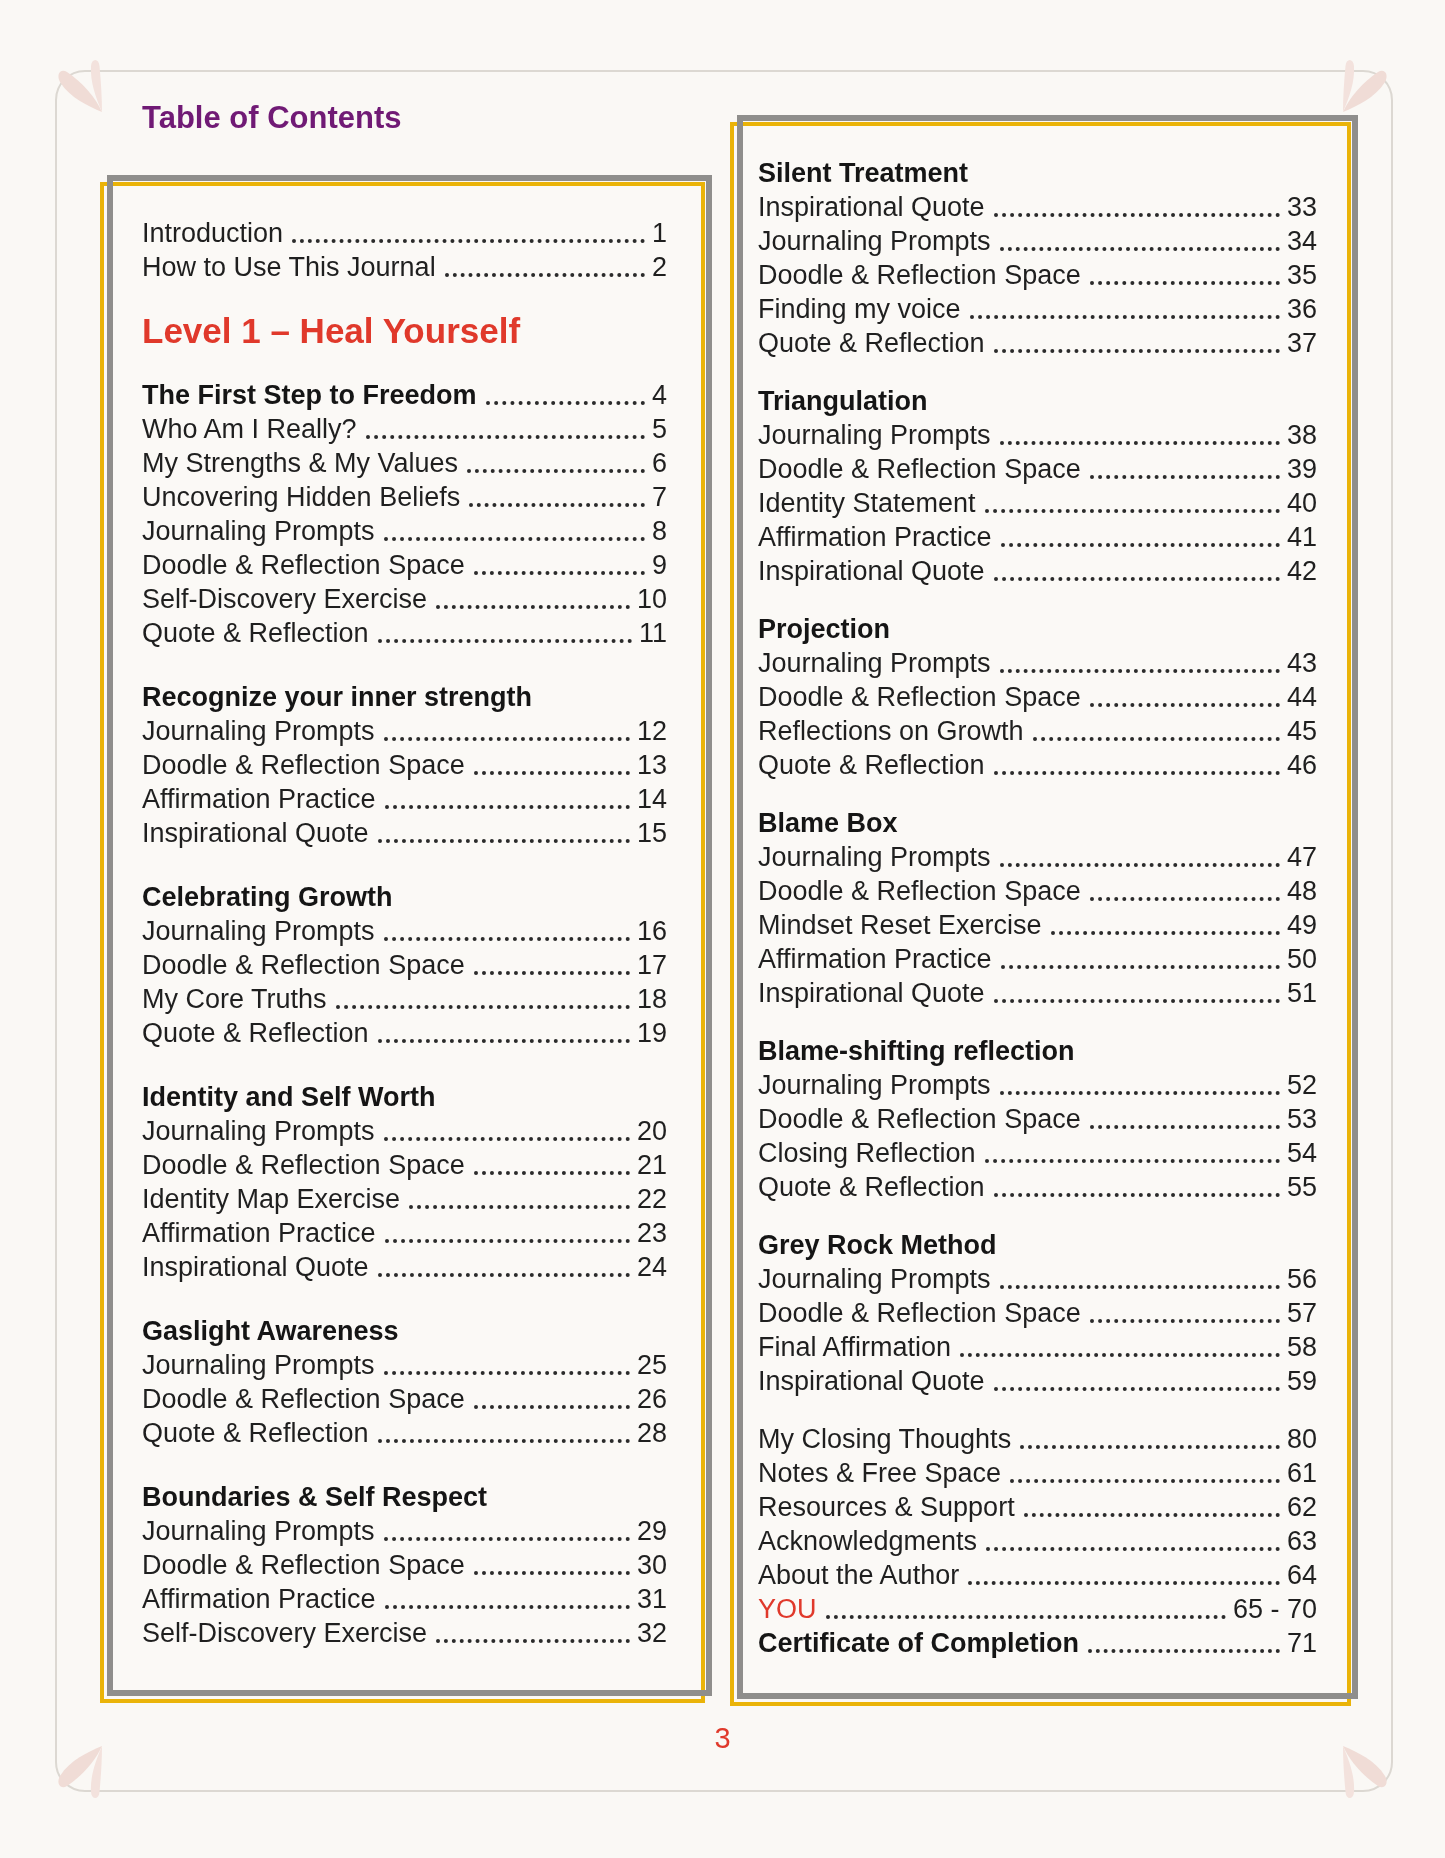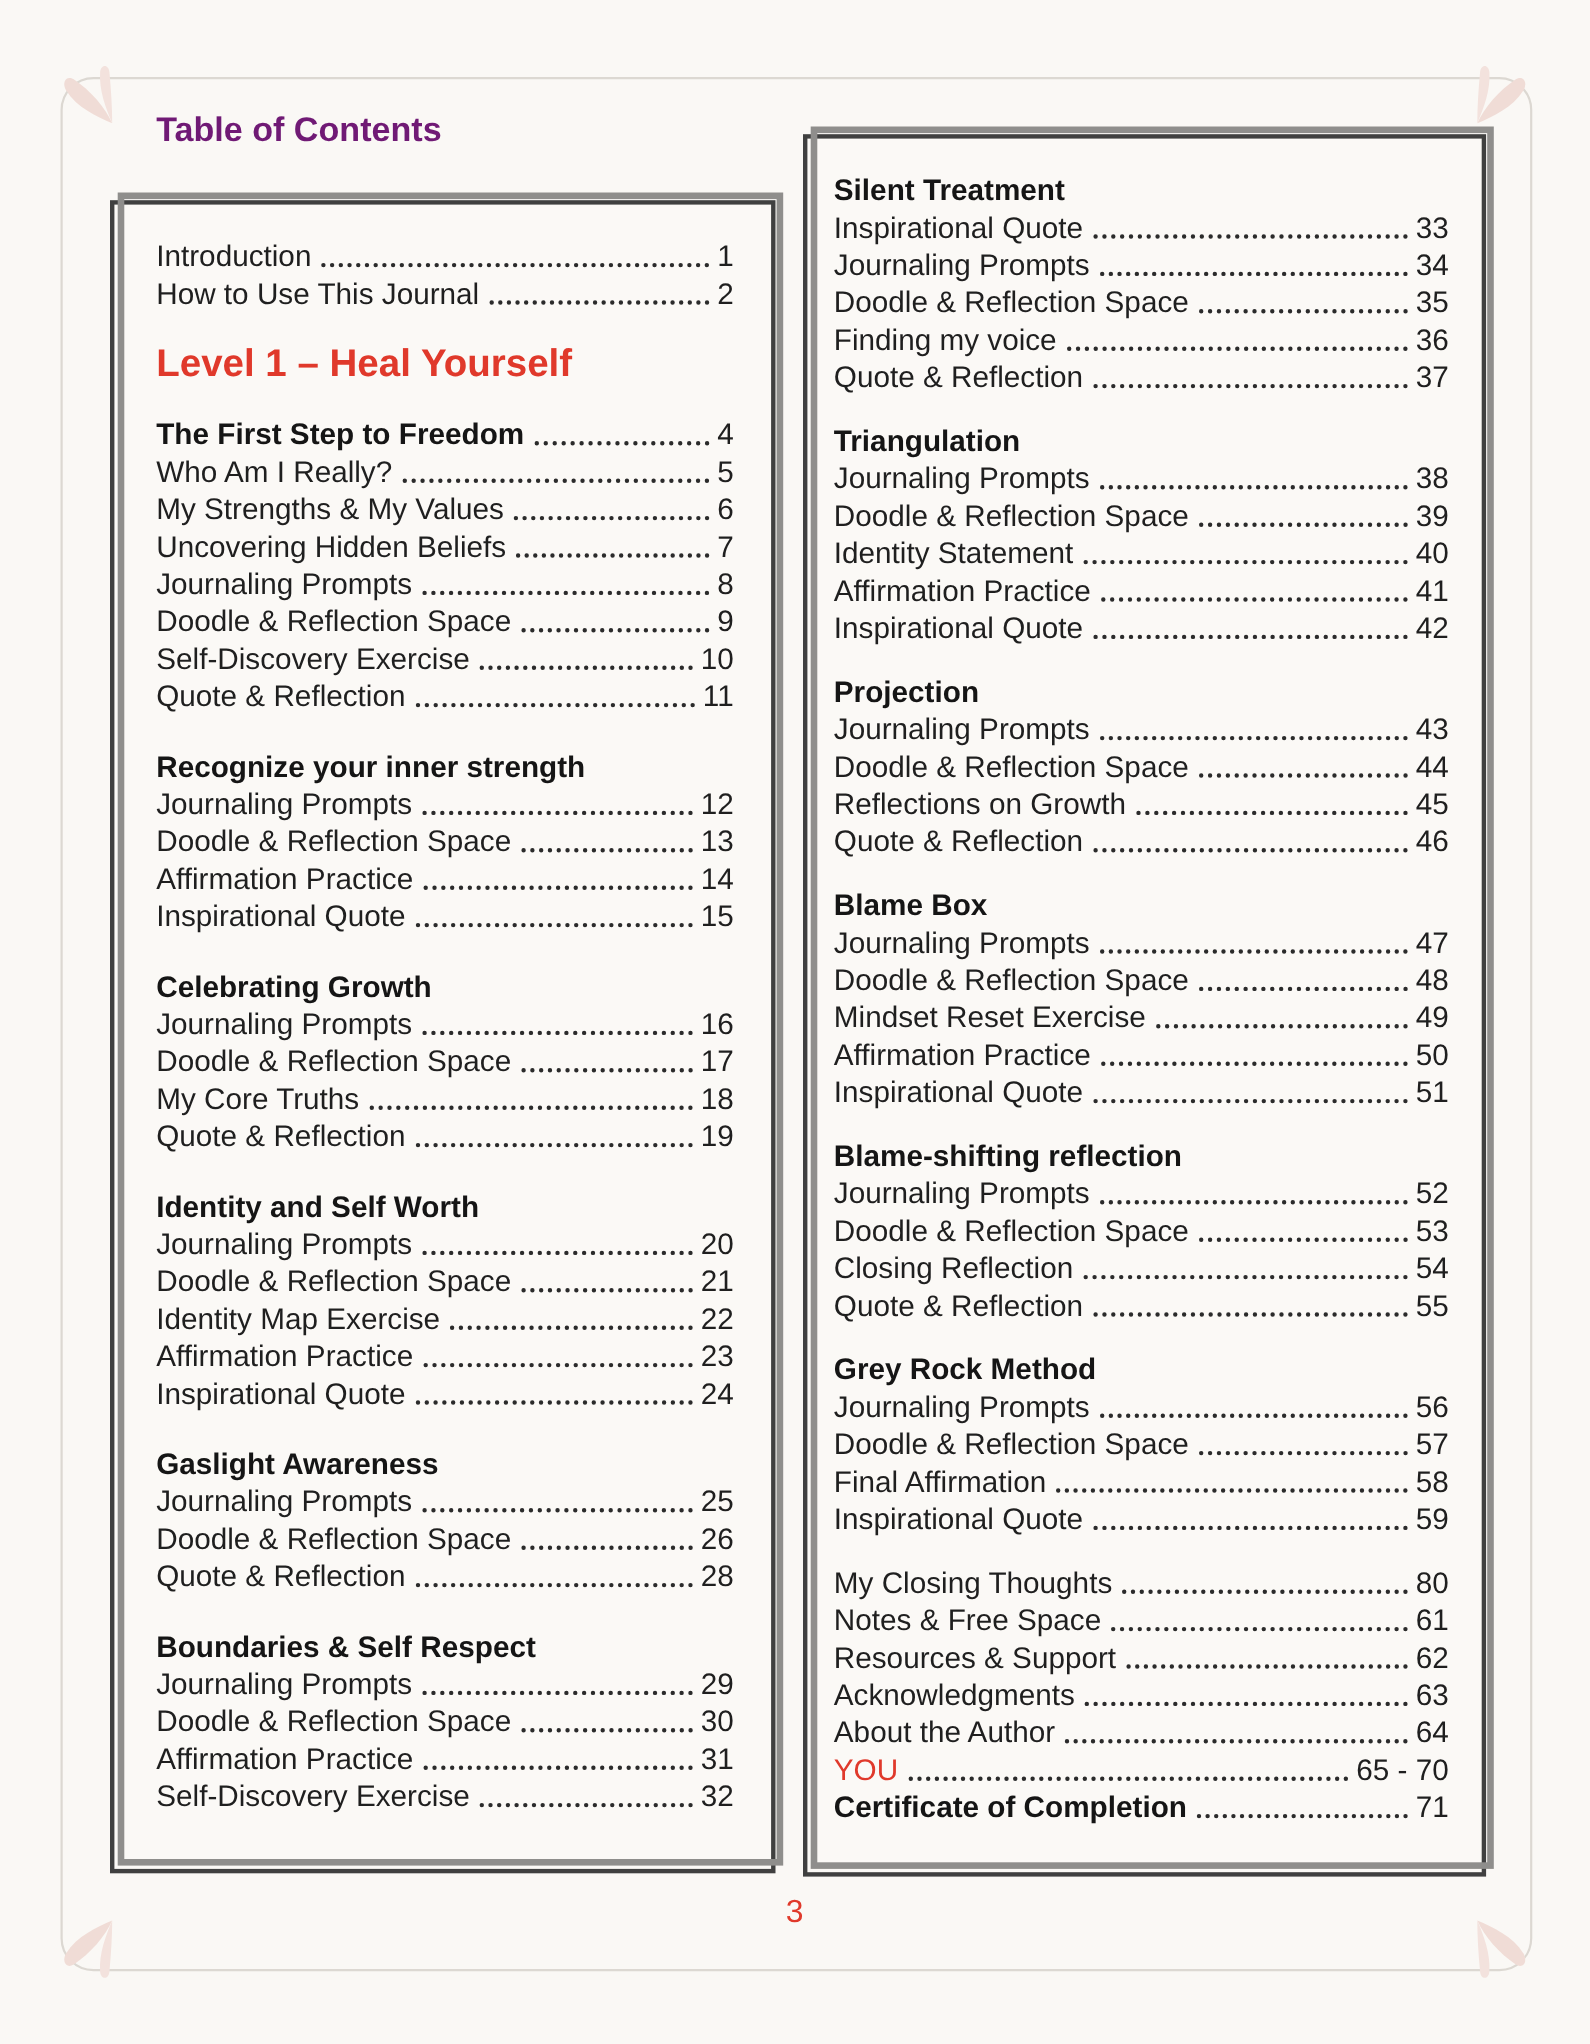--- a/index.html
+++ b/index.html
@@ -24,21 +24,21 @@
   .flourish.br{left:1339px;top:1742px;transform:scale(-1,-1);}
 
   .page-title{
     position:absolute;left:130px;top:88px;margin:12px;
     font-size:31px;font-weight:bold;color:#701a75;
   }
 
   .toc-box{
     position:absolute;
     background:#fbf9f6;
-    border:4px solid #404040;
+    border:4px solid #eab308;
   }
   
   .toc-box::before{
     content:"";position:absolute;inset:-4px;
     border:6px solid #8f8e8c;
     transform:translate(7px,-7px);
     z-index:0;pointer-events:none;
   }
   .toc-box .inner{
     position:relative;z-index:1;

